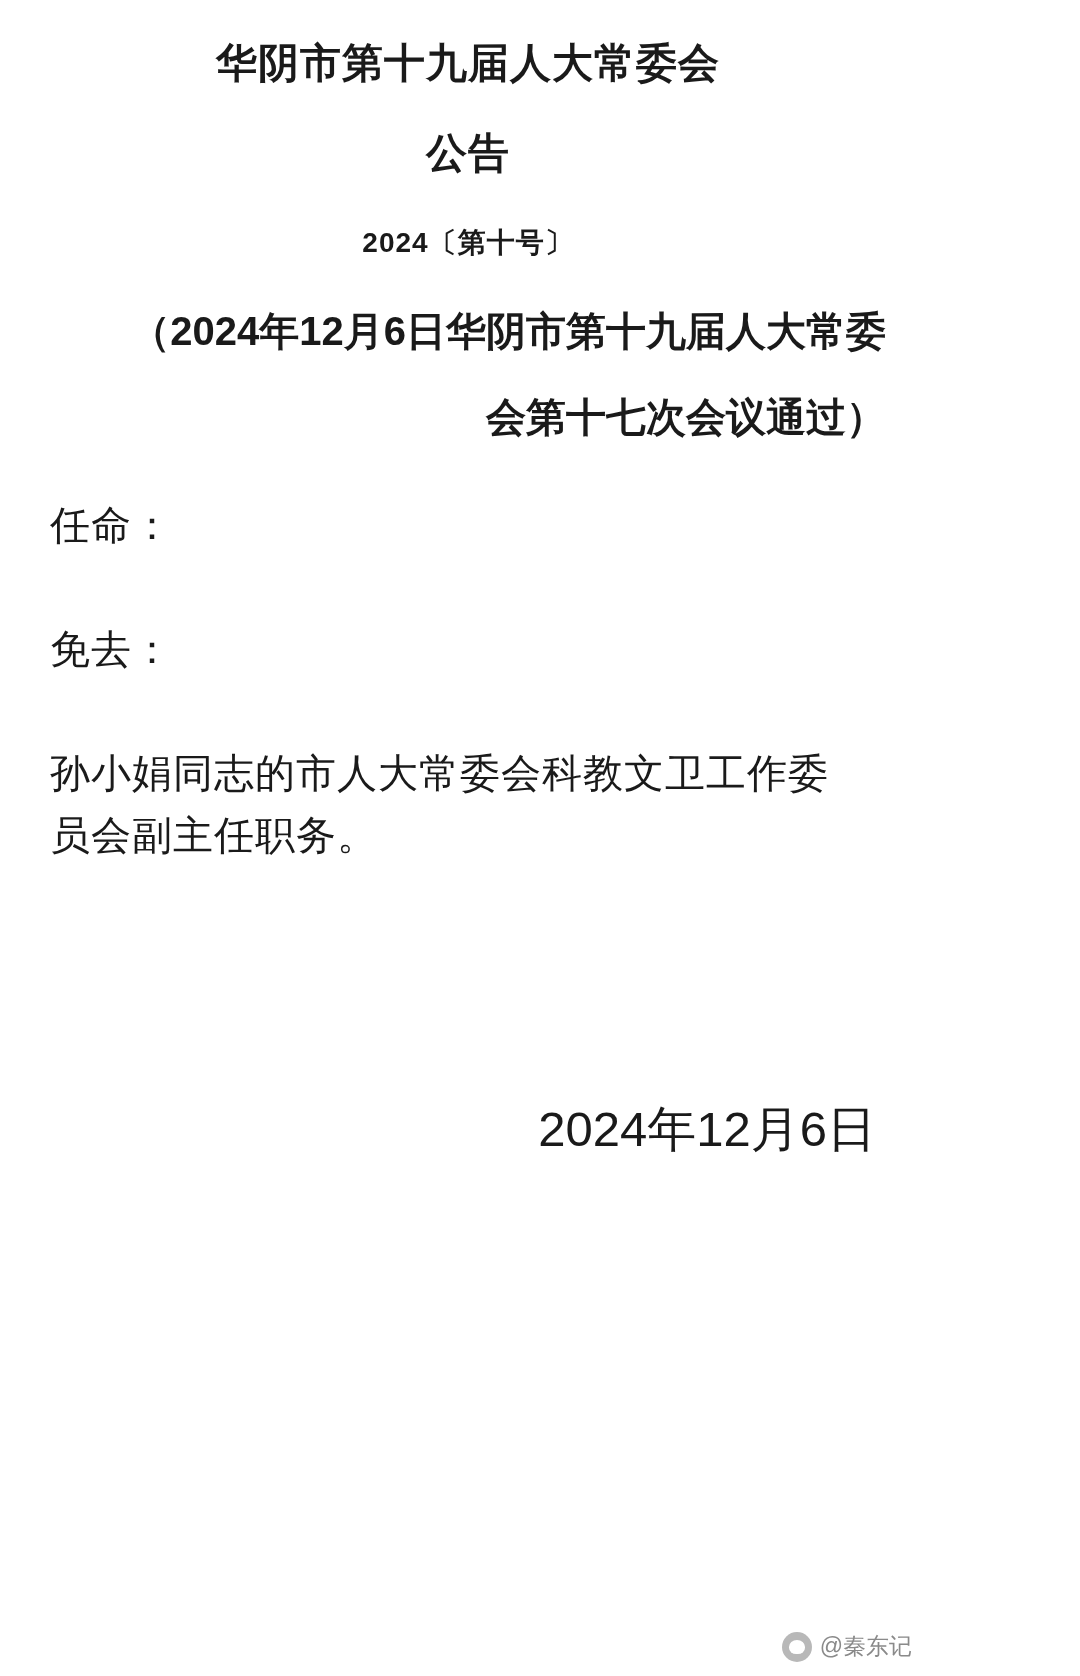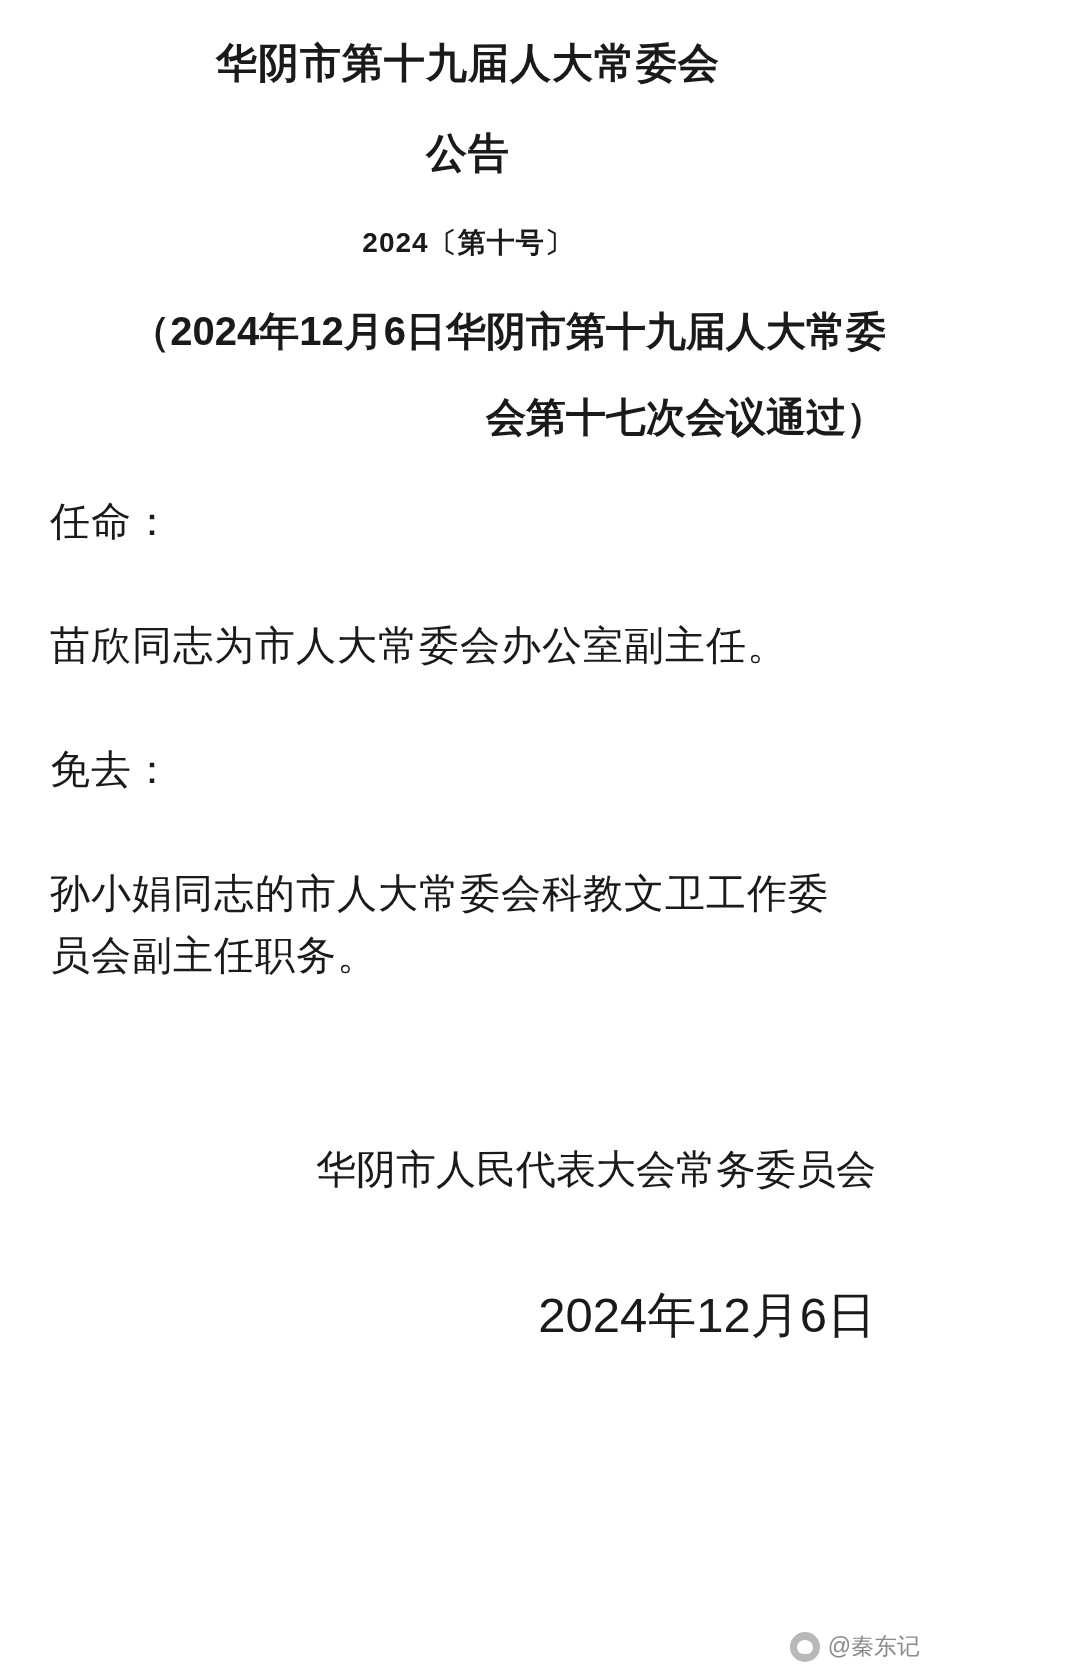--- a/index.html
+++ b/index.html
@@ -43,21 +43,20 @@
   }
   .body-block {
     margin-top: 34px;
   }
   .para {
     font-size: 40px;
     line-height: 62px;
     letter-spacing: 1px;
     margin: 0 0 62px 0;
     text-align: left;
-    font-family: Liberation Mono, monospace;
   }
   .para.wide-gap {
     margin-bottom: 64px;
   }
   .signature {
     font-size: 40px;
     line-height: 62px;
     text-align: right;
     margin: 0;
     padding-right: 10px;
@@ -67,21 +66,21 @@
   }
   .date {
     font-size: 49px;
     line-height: 62px;
     text-align: right;
     margin: 0;
     padding-right: 10px;
   }
   .watermark {
     position: absolute;
-    right: 16px;
+    right: 24px;
     bottom: 14px;
     display: flex;
     align-items: center;
     gap: 8px;
     color: #8a8a8a;
     font-size: 23px;
   }
   .wm-logo {
     width: 30px;
     height: 30px;
@@ -112,27 +111,25 @@
   <div class="title-block">
     <div class="title-line">华阴市第十九届人大常委会</div>
     <div class="title-line">公告</div>
     <div class="title-line smaller">2024〔第十号〕</div>
     <div class="title-paren">（2024年12月6日华阴市第十九届人大常委</div>
     <div class="title-paren">会第十七次会议通过）</div>
   </div>
 
   <div class="body-block">
     <p class="para">任命：</p>
-    <p class="para">苗欣同志为市人大常委会办公室副主任。</p>
     <p class="para">免去：</p>
     <p class="para" style="margin-bottom:0">孙小娟同志的市人大常委会科教文卫工作委</p>
     <p class="para wide-gap">员会副主任职务。</p>
 
     <div class="sig-spacer"></div>
-    <p class="signature">华阴市人民代表大会常务委员会</p>
     <div class="sig-spacer"></div>
     <p class="date">2024年12月6日</p>
   </div>
 
   <div class="watermark">
     <span class="wm-logo"></span>
     <span class="wm-text">@秦东记</span>
   </div>
 
 </div>

